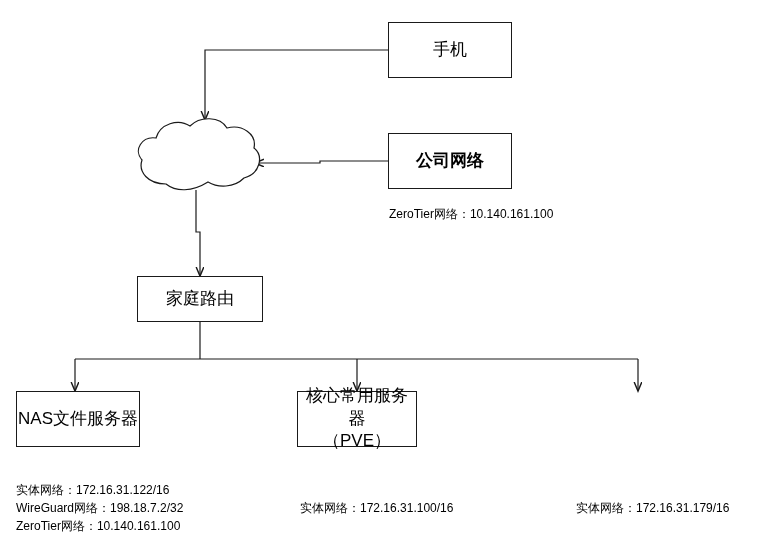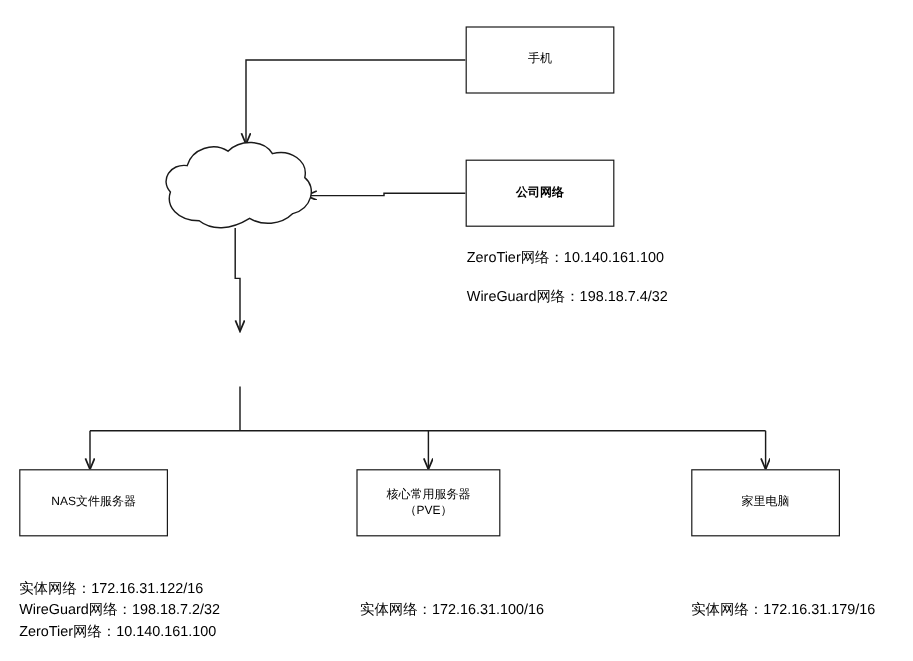--- a/index.html
+++ b/index.html
@@ -19,21 +19,21 @@
   }
   .node {
     position: absolute;
     box-sizing: border-box;
     border: 1px solid #1a1a1a;
     background: #ffffff;
     display: flex;
     align-items: center;
     justify-content: center;
     text-align: center;
-    font-size: 10px;
+    font-size: 17px;
     color: #000000;
     line-height: 1.35;
     white-space: pre-line;
   }
   .label {
     position: absolute;
     font-size: 12px;
     color: #000000;
     white-space: pre;
     line-height: 1.55;
@@ -93,37 +93,36 @@
   </div>
 
   <div class="node" style="left:388px; top:22px; width:124px; height:56px;">
     <span>手机</span>
   </div>
 
   <div class="node" style="left:388px; top:133px; width:124px; height:56px;font-weight:bold;">
     <span>公司网络</span>
   </div>
 
+  <div class="node" style="left:137px; top:276px; width:126px; height:46px;">
+    <span>家庭路由</span>
+  </div>
 
   <div class="node" style="left:297px; top:391px; width:120px; height:56px;">
     <span>核心常用服务器
 （PVE）</span>
   </div>
 
   <div class="node" style="left:16px; top:391px; width:124px; height:56px;">
     <span>NAS文件服务器</span>
   </div>
 
-  <div class="node" style="left:576px; top:391px; width:124px; height:56px;">
-    <span>家里电脑</span>
-  </div>
 
 
   <div class="label" style="left:389px; top:205px;">ZeroTier网络：10.140.161.100</div>
-  <div class="label" style="left:389px; top:238px;">WireGuard网络：198.18.7.4/32</div>
 
 
   <div class="label" style="left:16px; top:481px;">实体网络：172.16.31.122/16</div>
   <div class="label" style="left:16px; top:499px;">WireGuard网络：198.18.7.2/32</div>
   <div class="label" style="left:16px; top:517px;">ZeroTier网络：10.140.161.100</div>
 
   <div class="label" style="left:300px; top:499px;">实体网络：172.16.31.100/16</div>
 
   <div class="label" style="left:576px; top:499px;">实体网络：172.16.31.179/16</div>
 

